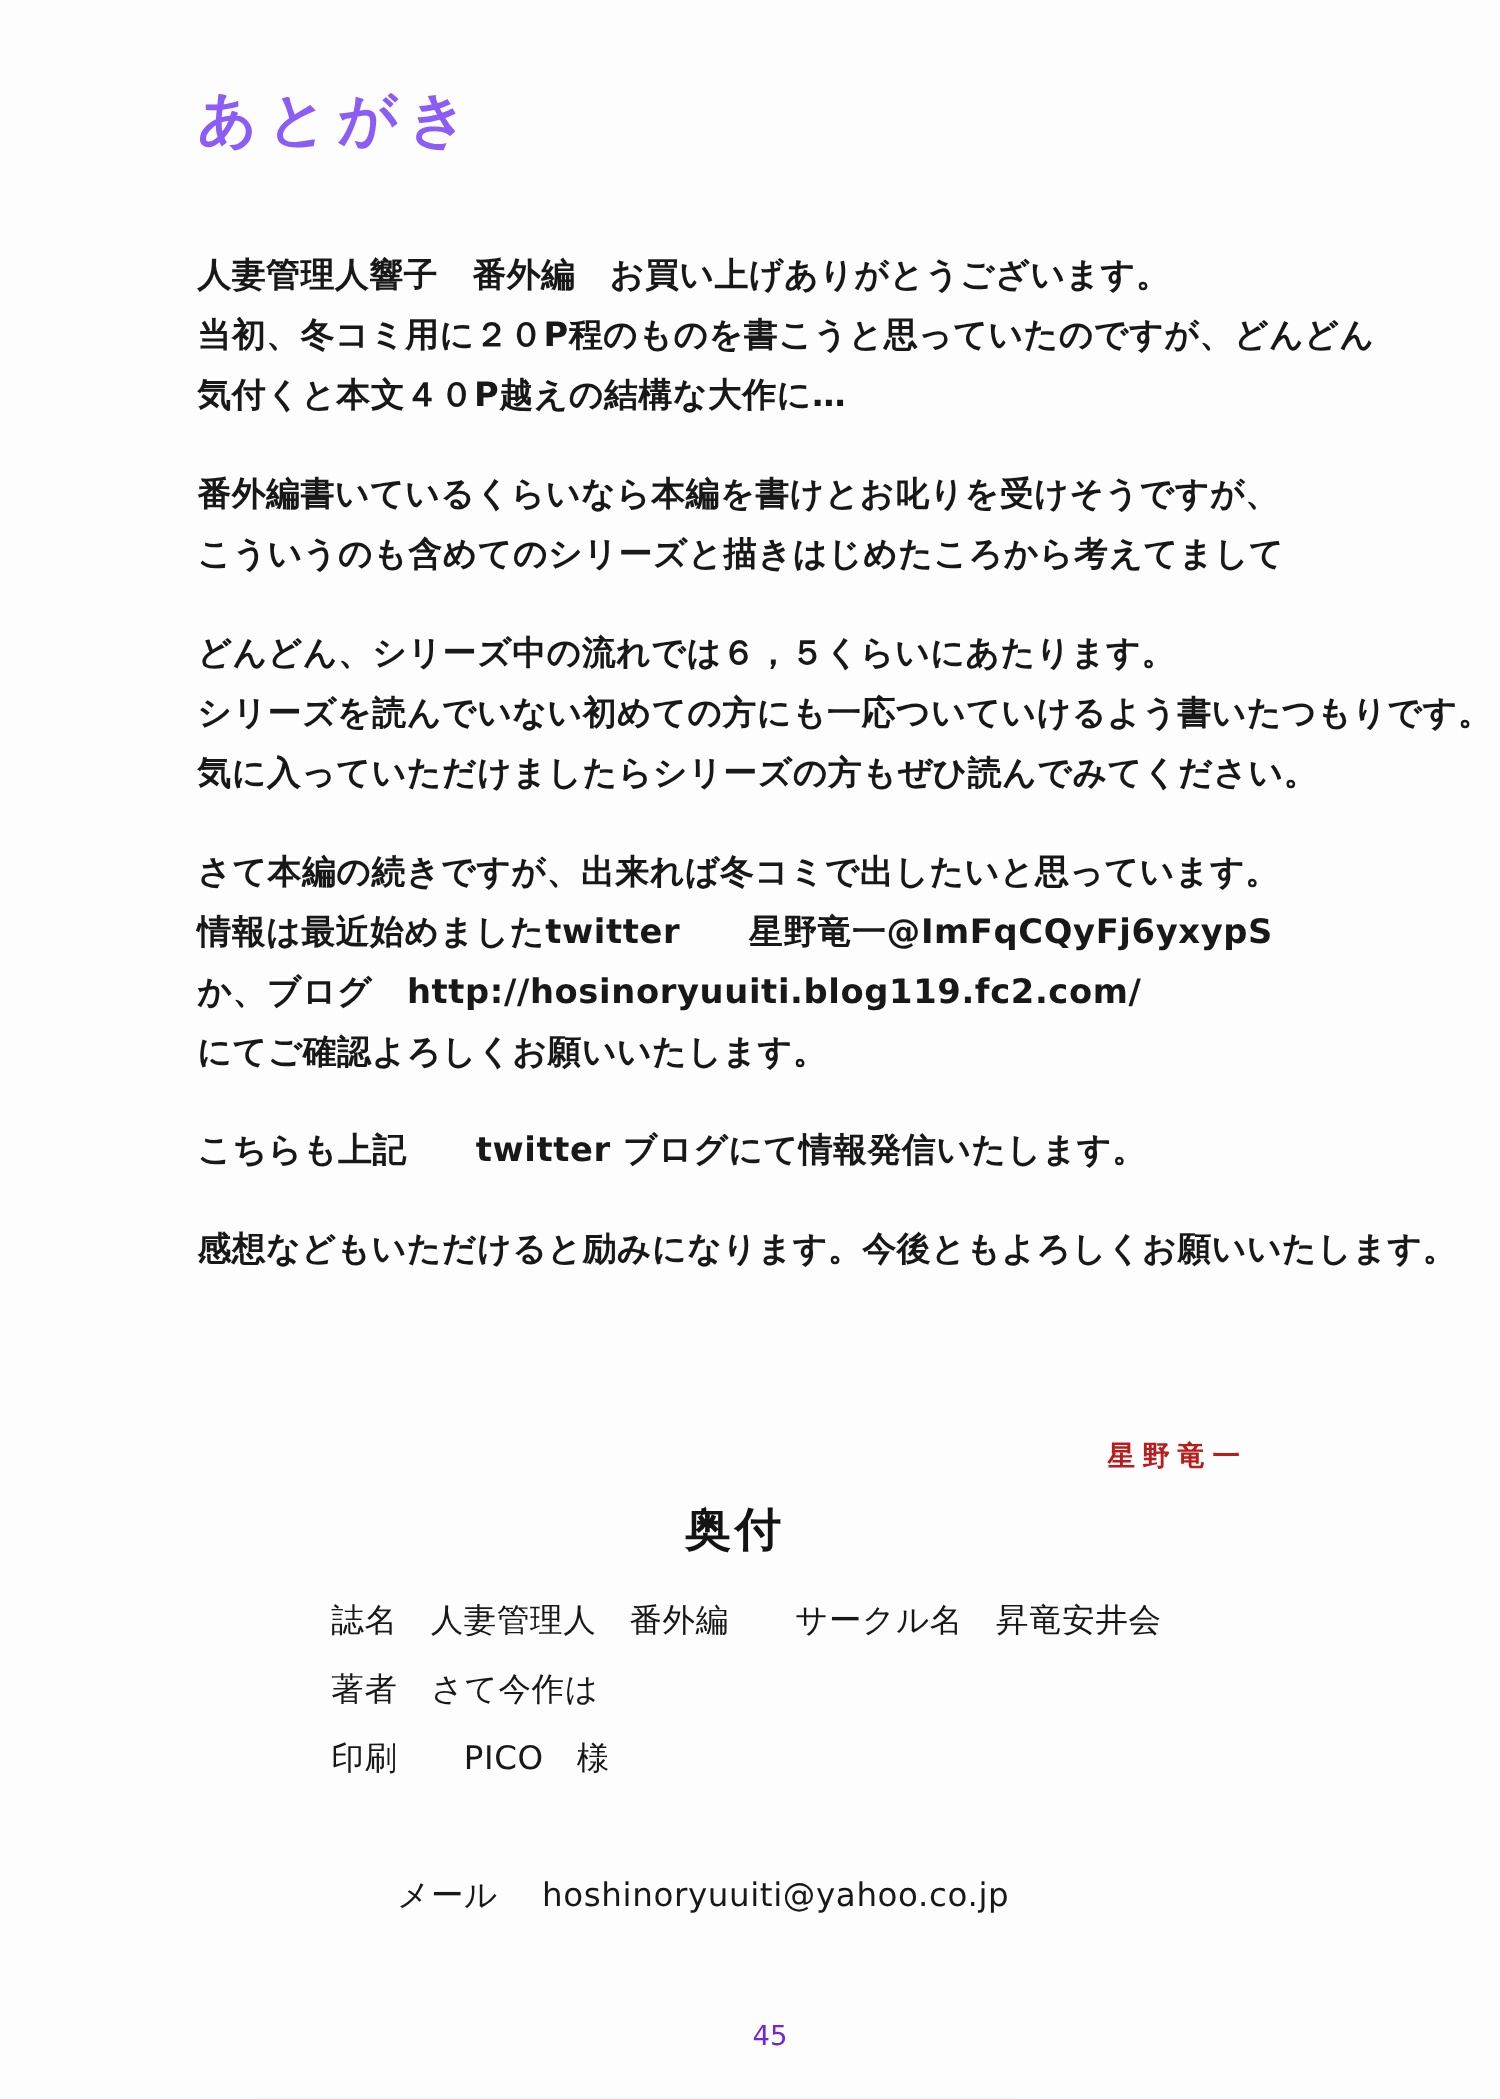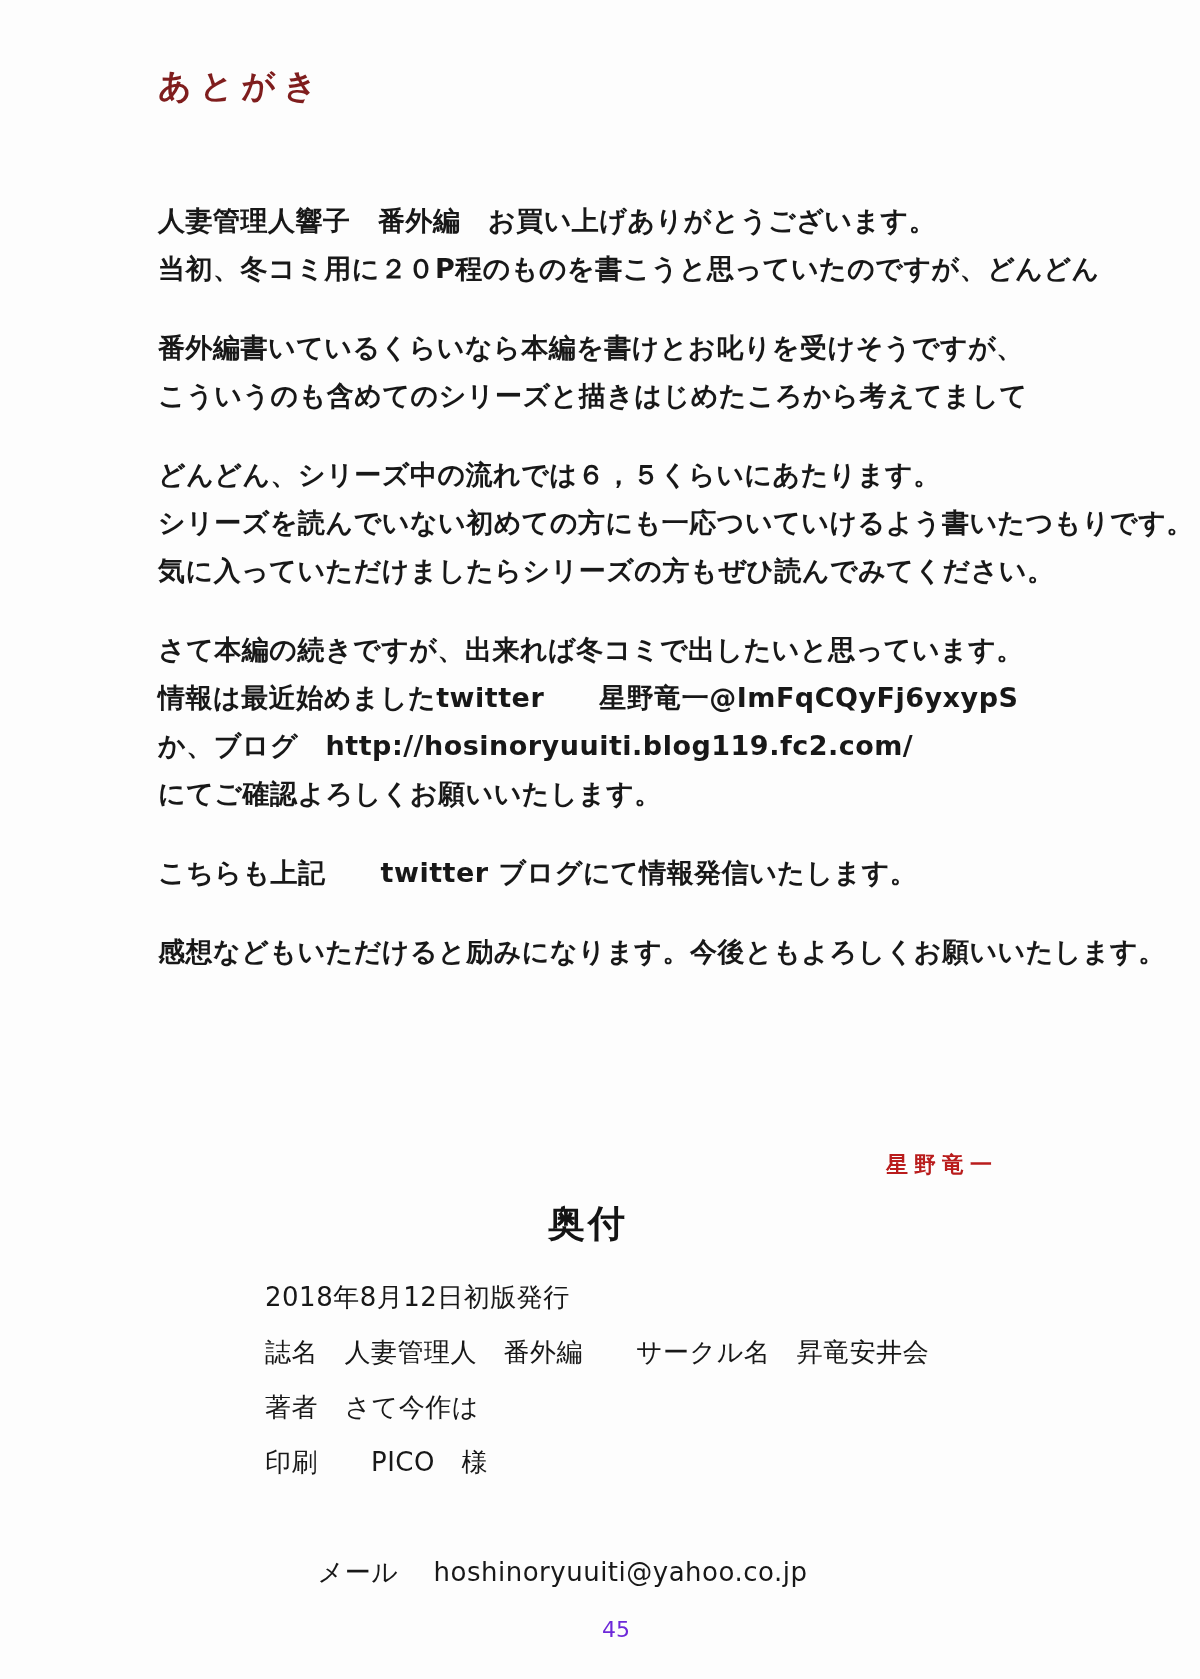--- a/index.html
+++ b/index.html
@@ -12,24 +12,24 @@
     color: #181818;
     font-family: "DejaVu Sans", "Liberation Sans", sans-serif;
     overflow: hidden;
   }
   .title {
     position: absolute;
     left: 158px;
     top: 64px;
     margin: 0;
     font-family: "DejaVu Serif", "Liberation Serif", serif;
-    font-size: 33px;
+    font-size: 47px;
     font-weight: bold;
     letter-spacing: 8px;
-    color: #7f1d1d;
+    color: #8b5cf6;
   }
   .body-text {
     position: absolute;
     left: 158px;
     top: 166px;
     width: 1010px;
     font-size: 27px;
     line-height: 48px;
     letter-spacing: 0.5px;
   }
@@ -84,20 +84,21 @@
 
 <div class="page">
 
   <h1 class="title">あとがき</h1>
 
   <div class="body-text">
     <p class="para">
       </p>
       <div class="line">人妻管理人響子　番外編　お買い上げありがとうございます。</div>
       <div class="line">当初、冬コミ用に２０P程のものを書こうと思っていたのですが、どんどん</div>
+      <div class="line">気付くと本文４０P越えの結構な大作に…</div>
     <p></p>
     <p class="para">
       </p>
       <div class="line">番外編書いているくらいなら本編を書けとお叱りを受けそうですが、</div>
       <div class="line">こういうのも含めてのシリーズと描きはじめたころから考えてまして</div>
     <p></p>
     <p class="para">
       </p>
       <div class="line">どんどん、シリーズ中の流れでは６，５くらいにあたります。</div>
       <div class="line">シリーズを読んでいない初めての方にも一応ついていけるよう書いたつもりです。</div>
@@ -118,21 +119,20 @@
       </p>
       <div class="line">感想などもいただけると励みになります。今後ともよろしくお願いいたします。</div>
     <p></p>
   </div>
 
   <div class="signature">星野竜一</div>
 
   <h2 class="colophon-heading">奥付</h2>
 
   <div class="colophon">
-    <div class="c-line">2018年8月12日初版発行</div>
     <div class="c-line">誌名　人妻管理人　番外編　　サークル名　昇竜安井会</div>
     <div class="c-line">著者　さて今作は</div>
     <div class="c-line">印刷　　PICO　様</div>
     <div class="c-row">
       <span class="c-label">メール</span><span class="c-value">hoshinoryuuiti@yahoo.co.jp</span>
     </div>
     <div class="c-row tight gap-top">
       
     </div>
 

